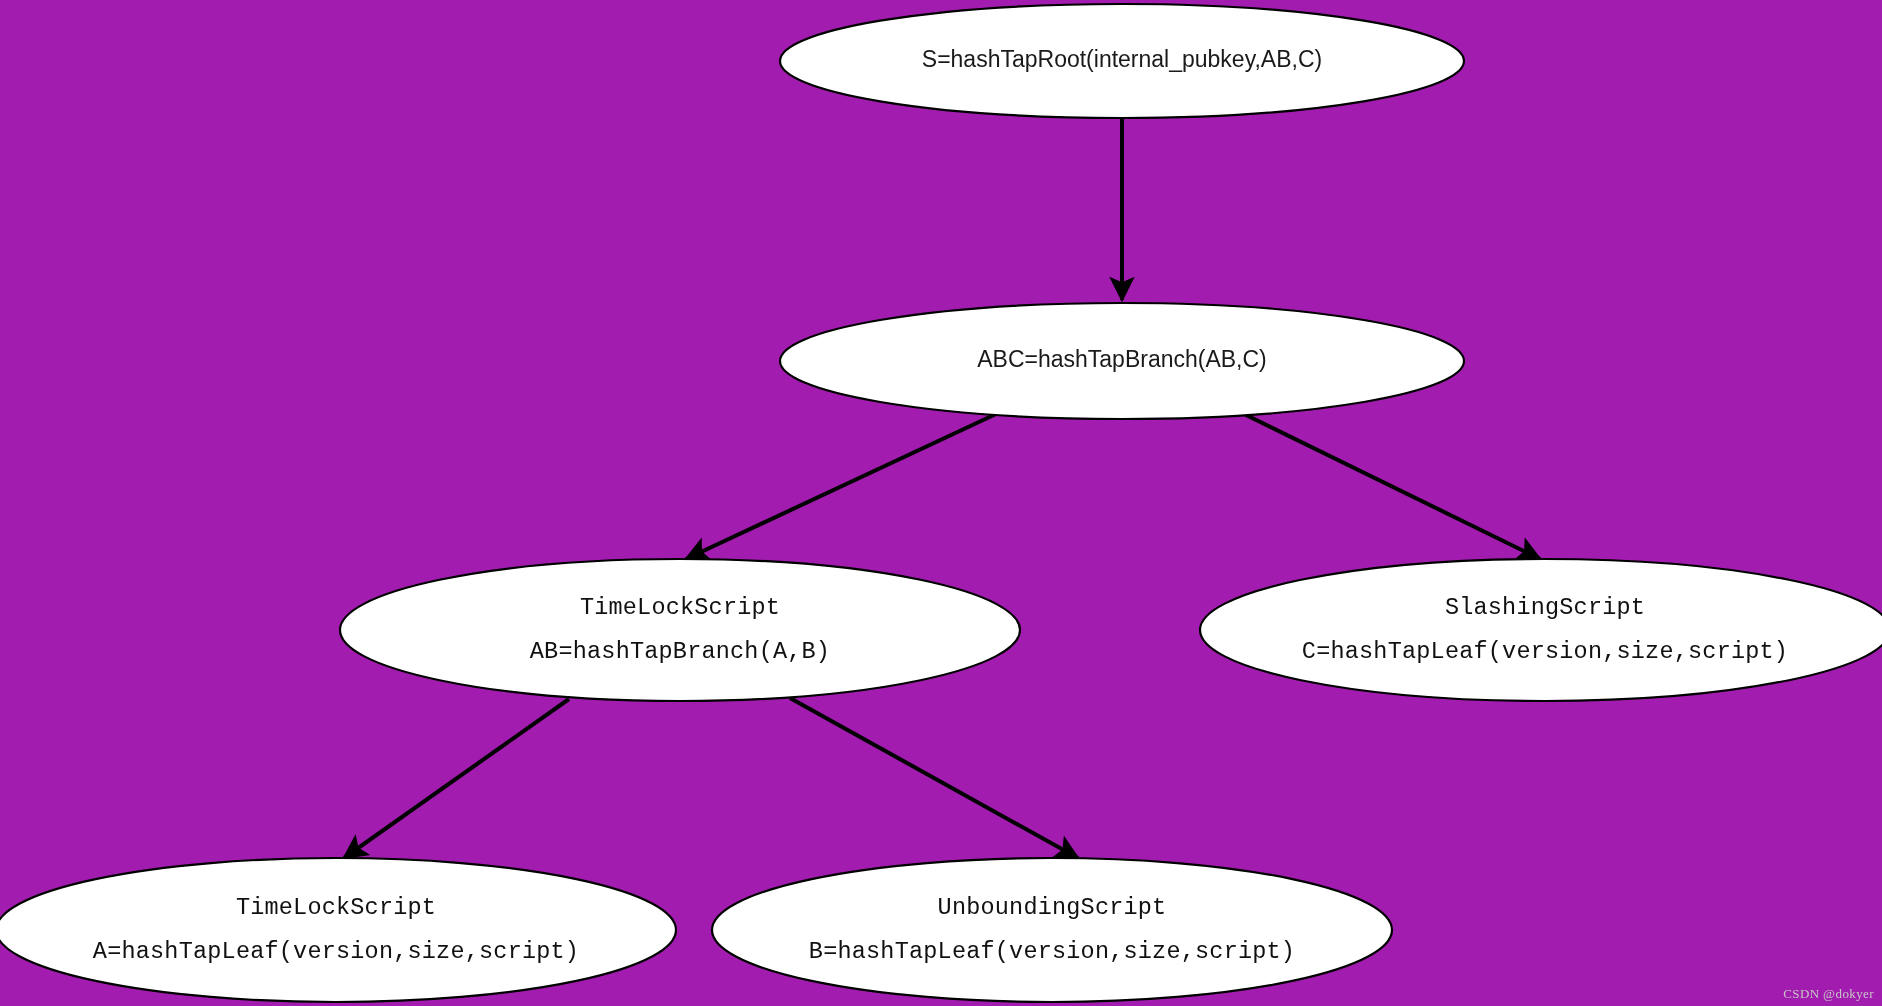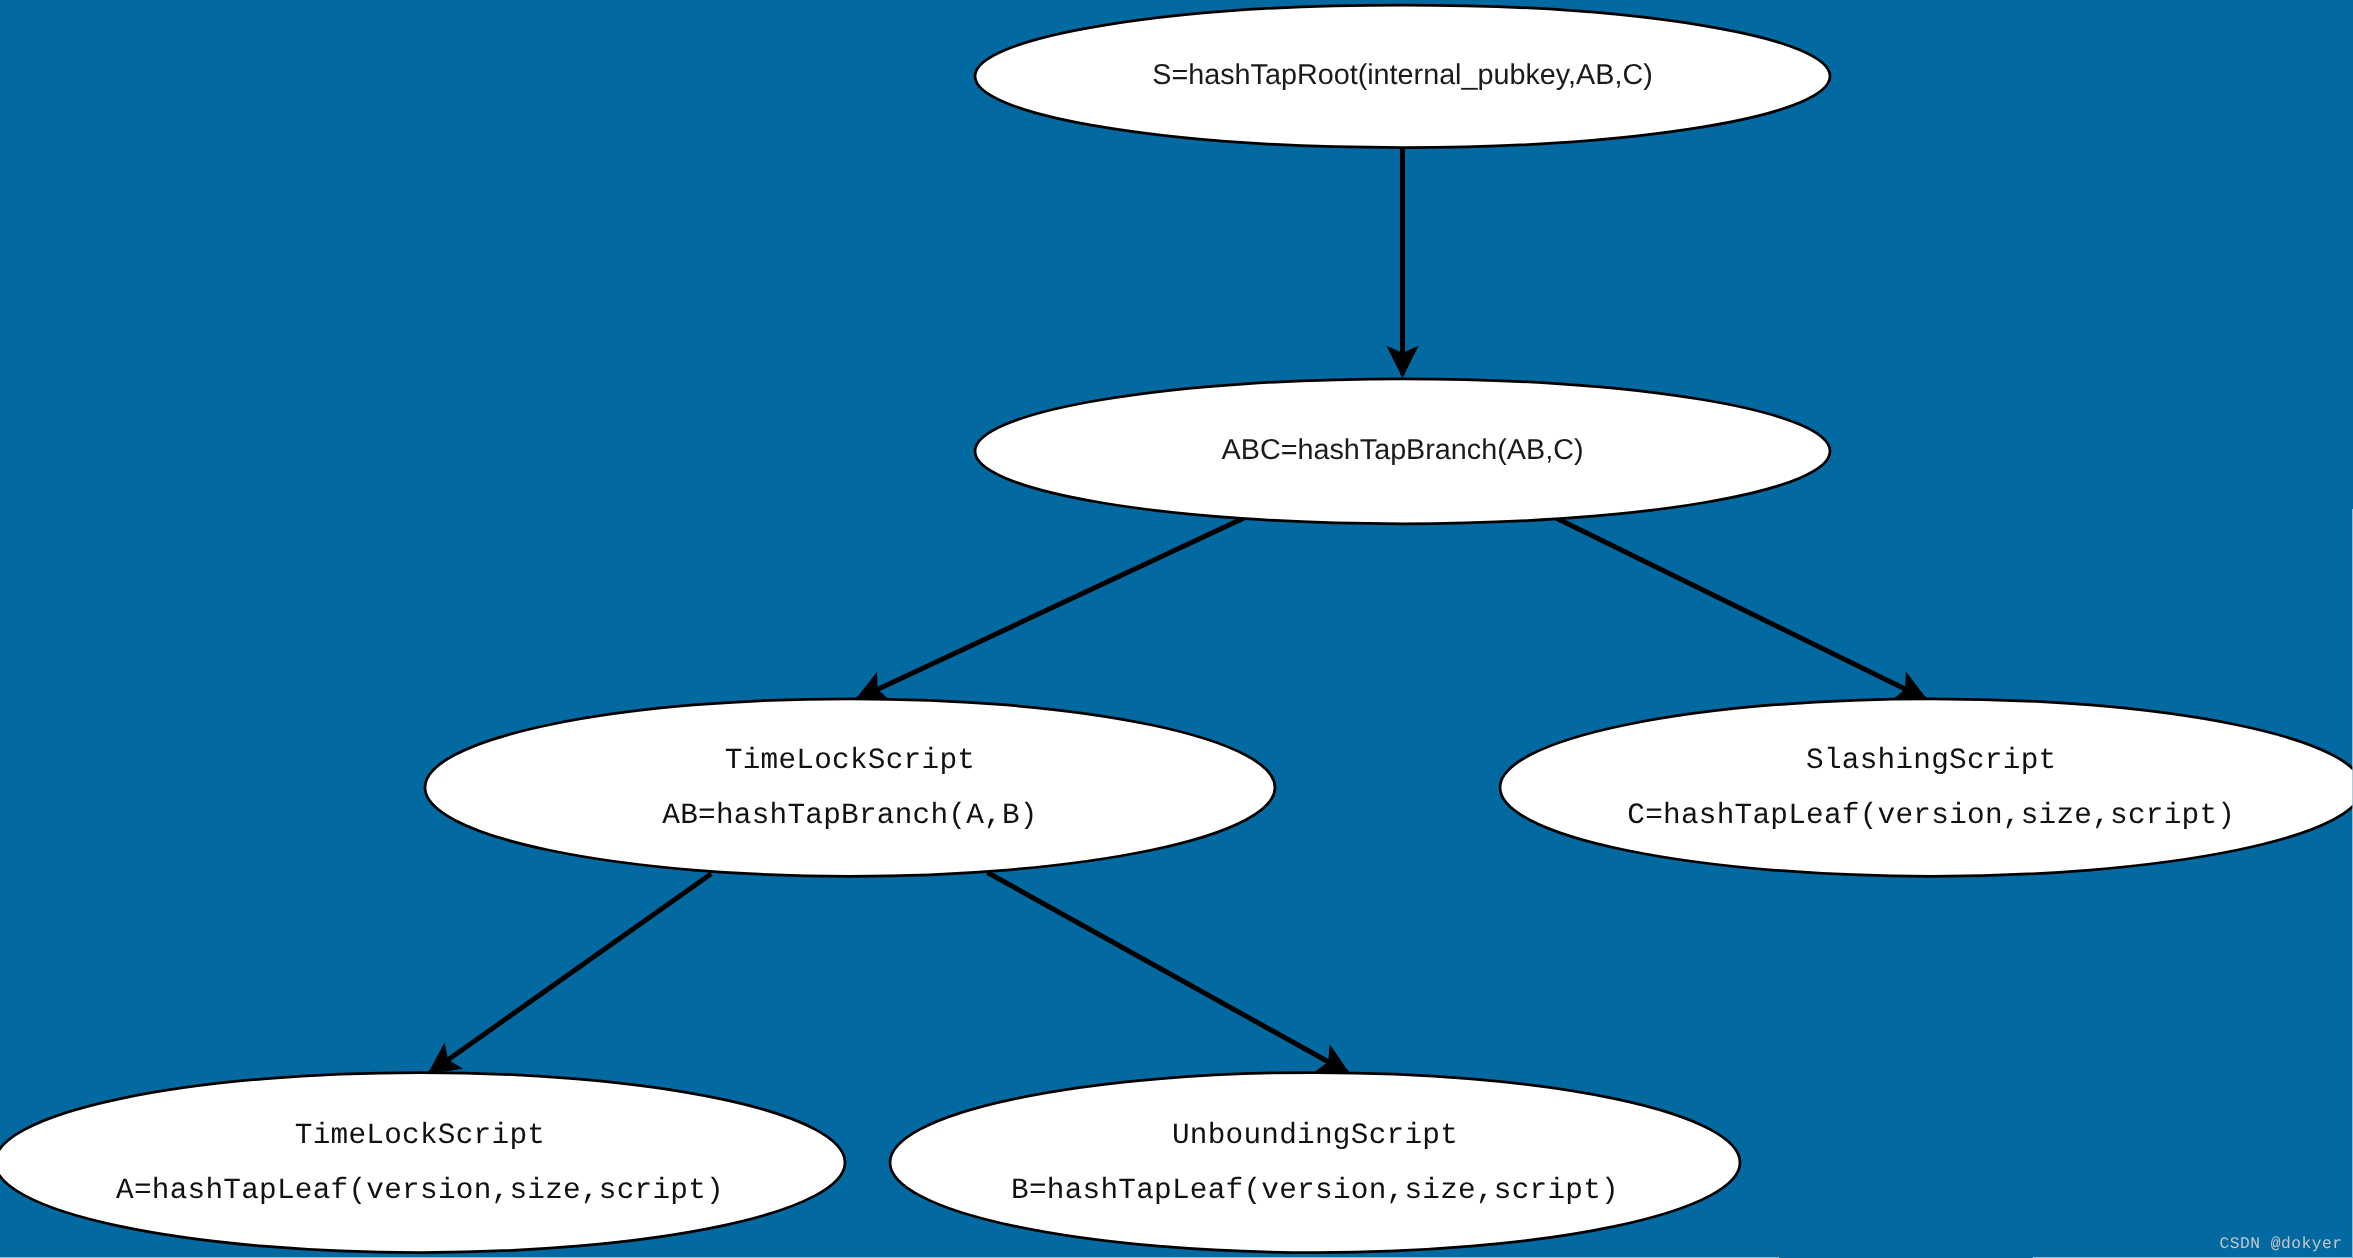--- a/index.html
+++ b/index.html
@@ -4,21 +4,21 @@
 <style>
   html, body {
     margin: 0;
     padding: 0;
     background: #ffffff;
   }
   #canvas {
     position: relative;
     width: 1882px;
     height: 1006px;
-    background: #0369a1;
+    background: #a21caf;
     overflow: hidden;
     font-family: "Liberation Sans", sans-serif;
   }
   #graph-svg {
     position: absolute;
     top: 0;
     left: 0;
     width: 1882px;
     height: 1006px;
   }
@@ -48,21 +48,21 @@
     font-size: 23.5px;
     fill: #111111;
     text-anchor: middle;
     dominant-baseline: middle;
     letter-spacing: 0.2px;
   }
   #watermark {
     position: absolute;
     right: 8px;
     bottom: 4px;
-    font-family: Liberation Mono, monospace;
+    font-family: Liberation Serif, serif;
     font-size: 13px;
     color: #c8c8c8;
     letter-spacing: 0.4px;
     user-select: none;
   }
 </style>
 </head>
 <body>
 
 <div id="canvas">

